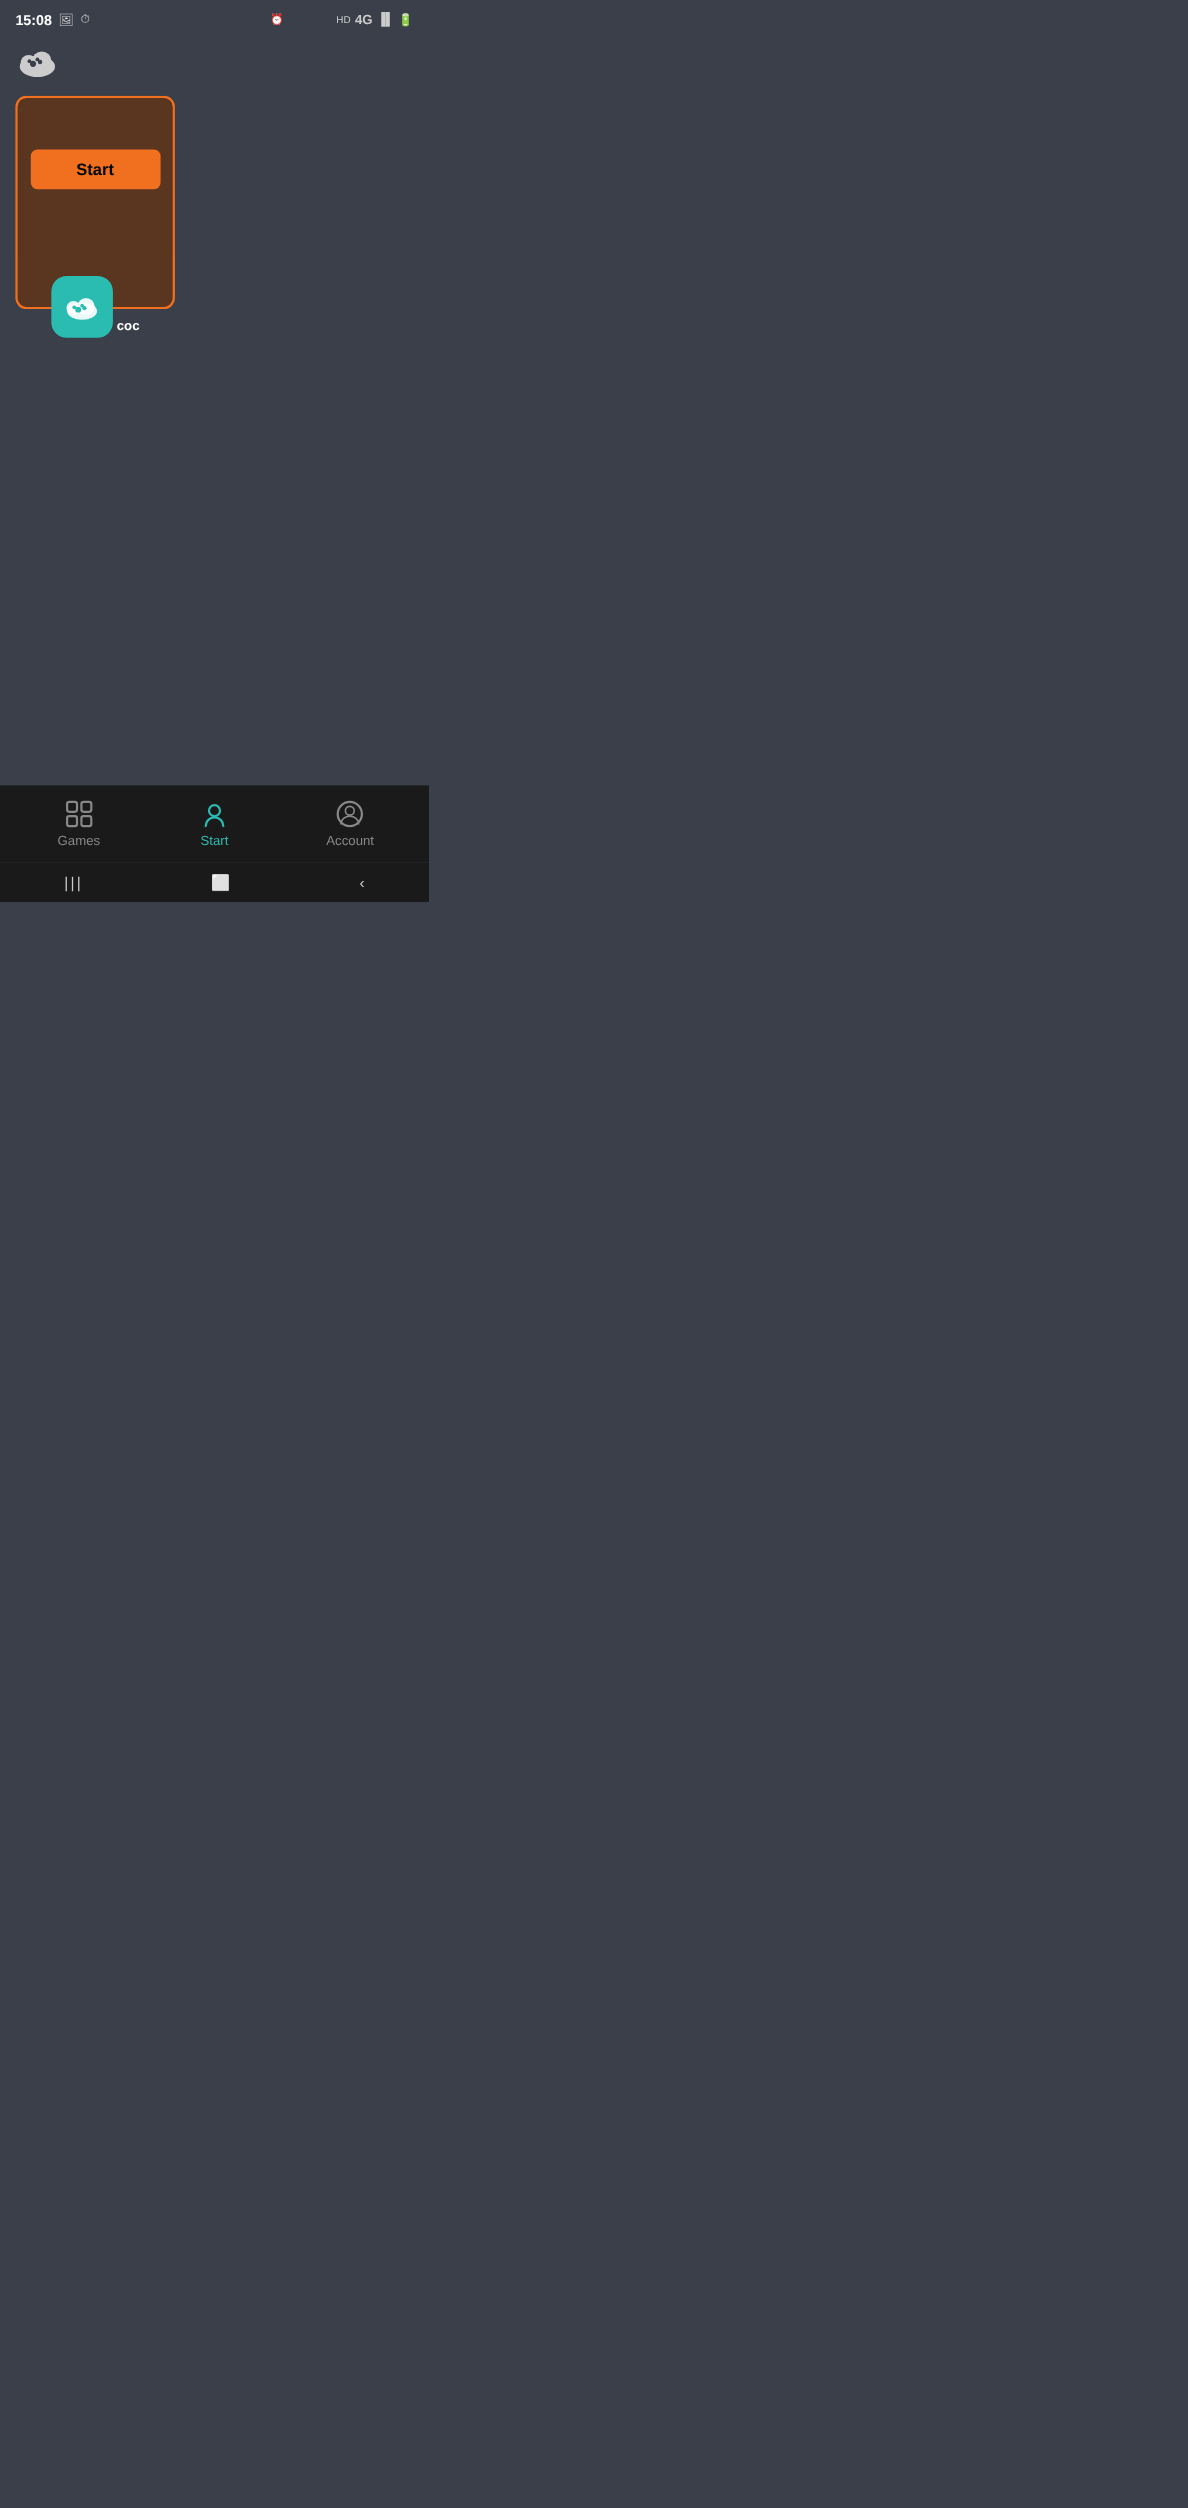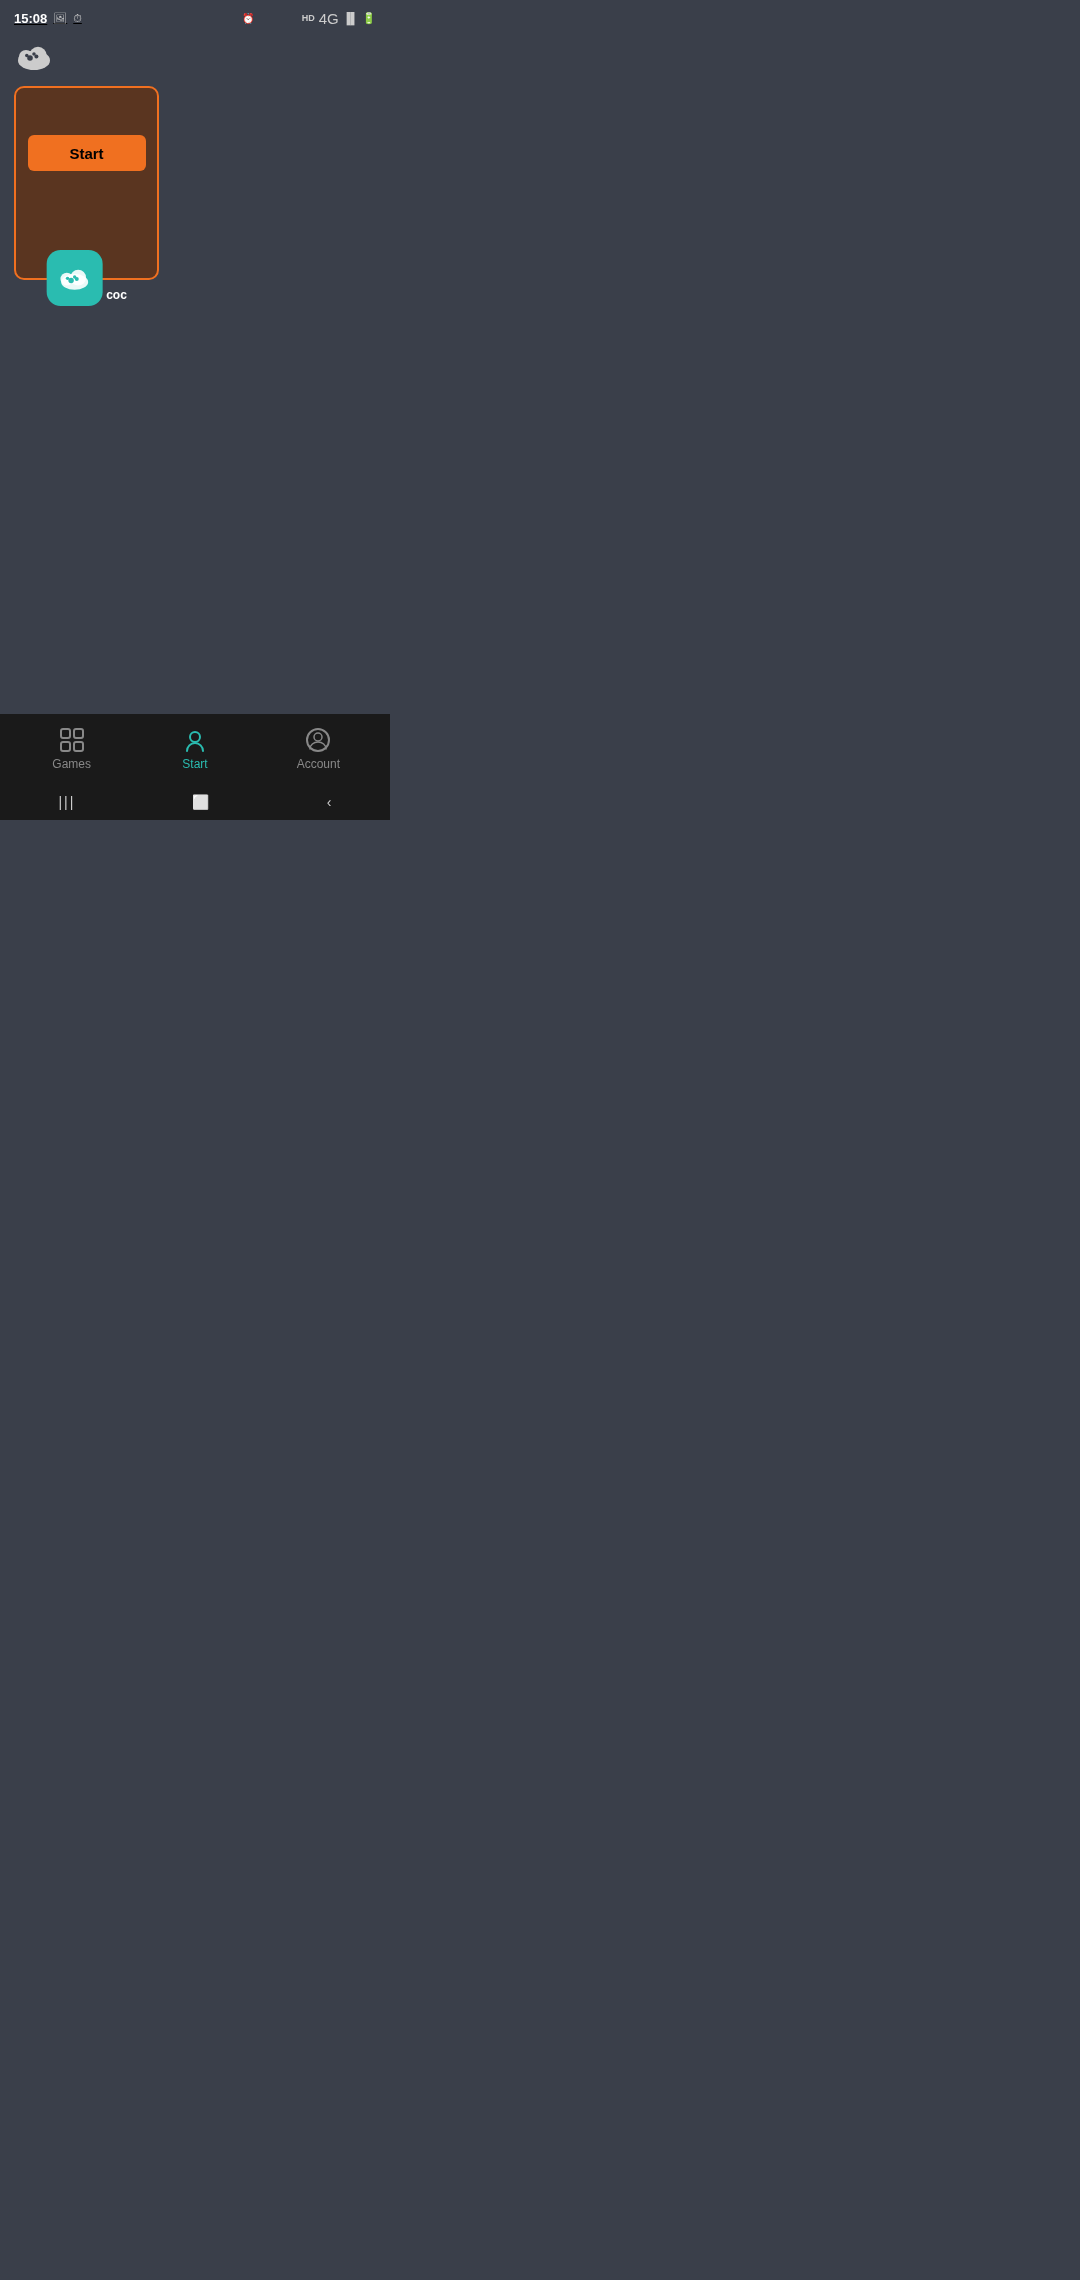--- a/index.html
+++ b/index.html
@@ -22,21 +22,20 @@
       justify-content: space-between;
       align-items: center;
       padding: 8px 14px 4px 14px;
       height: 32px;
     }
 
     .status-left {
       display: flex;
       align-items: center;
       gap: 6px;
-      text-decoration: underline;
     }
 
     .status-time {
       color: #ffffff;
       font-size: 13px;
       font-weight: 600;
     }
 
     .status-icon {
       color: #cccccc;
@@ -176,22 +175,22 @@
 <body>
 
 <div class="status-bar">
   <div class="status-left">
     <span class="status-time">15:08</span>
     <span class="status-icon">🖼</span>
     <span class="status-icon">⏱</span>
   </div>
   <div class="status-right">
     <span style="font-size:10px;color:#ccc;">⏰</span>
-    <span style="font-size:9px;color:#ccc;font-weight:700;padding-left:43px;">HD</span>
-    <span style="font-size:15px;color:#ccc;font-weight:400;">4G</span>
+    <span style="font-size:9px;color:#ccc;font-weight:400;padding-left:43px;">HD</span>
+    <span style="font-size:12px;color:#ccc;font-weight:700;">4G</span>
     <span style="font-size:11px;color:#ccc;">▐▌</span>
     <span style="font-size:11px;color:#ccc;">🔋</span>
   </div>
 </div>
 
 <div class="app-header">
   <svg class="paw-icon-svg" viewBox="0 0 50 45" fill="none" xmlns="http://www.w3.org/2000/svg">
 
     <ellipse cx="25" cy="28" rx="20" ry="12" fill="#cccccc"></ellipse>
     <circle cx="15" cy="24" r="9" fill="#cccccc"></circle>

